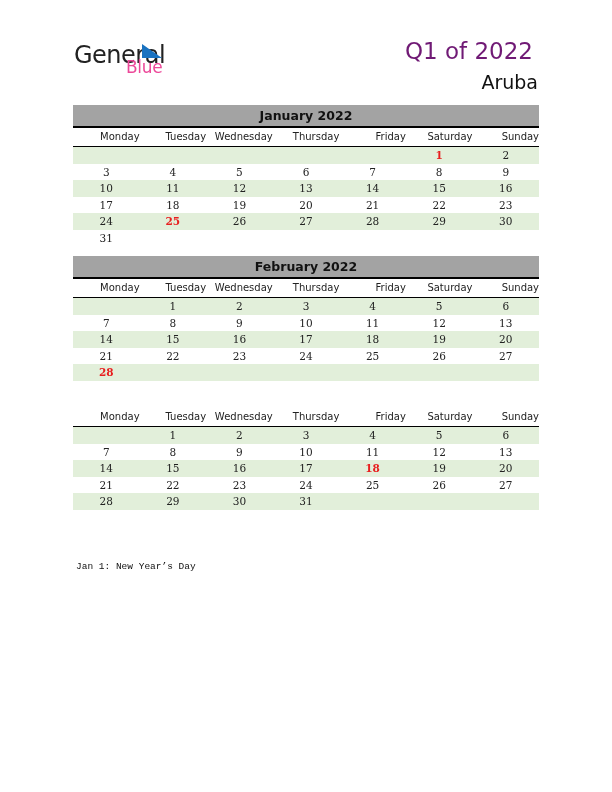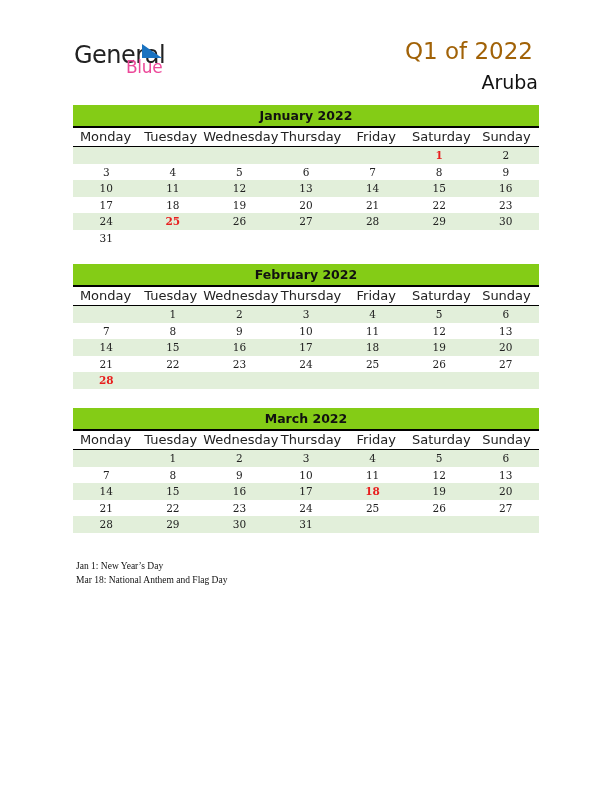--- a/index.html
+++ b/index.html
@@ -1,31 +1,31 @@
 <!DOCTYPE html>
 <html><head>
 <meta charset="utf-8">
 <style>
   html, body { margin:0; padding:0; background:#ffffff; }
   body { width:612px; height:792px; position:relative; overflow:hidden; font-family:"DejaVu Sans", sans-serif; color:#1a1a1a; }
   .logo { position:absolute; left:74px; top:41px; width:100px; height:40px; }
   .logo .general { position:absolute; left:0; top:0; font-size:24px; font-family:"DejaVu Sans", sans-serif; color:#222; letter-spacing:-0.5px; }
   .logo .blue { position:absolute; left:52px; top:16px; font-size:17px; color:#ec4899; font-family:"DejaVu Sans", sans-serif; letter-spacing:-0.3px; }
   .logo .tri { position:absolute; left:68px; top:3px; width:0; height:0; border-left:20px solid #1a72c0; border-top:14px solid transparent; }
-  .title { position:absolute; right:79px; top:38px; font-size:23px; color:#a16207; text-align:left; }
+  .title { position:absolute; right:79px; top:38px; font-size:23px; color:#701a75; text-align:left; }
   .country { position:absolute; right:74px; top:71px; font-size:19px; color:#111; text-align:right; }
   .month { position:absolute; left:73px; width:466px; }
-  .month-header { height:21px; background:#84cc16; text-align:center; font-weight:bold; font-size:12.5px; line-height:21px; color:#111; border-bottom:2px solid #000; }
+  .month-header { height:21px; background:#a3a3a3; text-align:center; font-weight:bold; font-size:12.5px; line-height:21px; color:#111; border-bottom:2px solid #000; }
   .dow-row { display:flex; height:18px; border-bottom:1px solid #000; }
-  .dow { flex:1; text-align:center; font-size:13px; line-height:18px; color:#222; }
+  .dow { flex:1; text-align:right; font-size:10px; line-height:18px; color:#222; }
   .week { display:flex; height:16.6px; }
   .week.shade { background:#e2efda; }
   .day { flex:1; text-align:center; font-family:"DejaVu Serif", serif; font-size:10.5px; line-height:16.6px; color:#222; }
   .day.holiday { color:#e81e1e; font-weight:bold; }
-  .notes { position:absolute; left:76px; top:560px; font-family:Liberation Serif, serif; font-size:9.5px; color:#111; line-height:13.6px; }
+  .notes { position:absolute; left:76px; top:560px; font-family:Liberation Mono, monospace; font-size:9.5px; color:#111; line-height:13.6px; }
 </style>
 </head>
 <body>
 
 <div class="logo">
   <span class="general">General</span>
   <span class="tri"></span>
   <span class="blue">Blue</span>
 </div>
 
@@ -92,21 +92,21 @@
       <div class="week">
         <div class="day">31</div>
         <div class="day"></div>
         <div class="day"></div>
         <div class="day"></div>
         <div class="day"></div>
         <div class="day"></div>
         <div class="day"></div>
       </div>
     </div>
-    <div class="month" style="top: 264px;">
+    <div class="month" style="top: 256px;">
       <div class="month-header">February 2022</div>
       <div class="dow-row">
         <div class="dow">Monday</div>
         <div class="dow">Tuesday</div>
         <div class="dow">Wednesday</div>
         <div class="dow">Thursday</div>
         <div class="dow">Friday</div>
         <div class="dow">Saturday</div>
         <div class="dow">Sunday</div>
       </div>
@@ -150,21 +150,20 @@
         <div class="day holiday">28</div>
         <div class="day"></div>
         <div class="day"></div>
         <div class="day"></div>
         <div class="day"></div>
         <div class="day"></div>
         <div class="day"></div>
       </div>
     </div>
     <div class="month" style="top: 408px;">
-      <div class="month-header">March 2022</div>
       <div class="dow-row">
         <div class="dow">Monday</div>
         <div class="dow">Tuesday</div>
         <div class="dow">Wednesday</div>
         <div class="dow">Thursday</div>
         <div class="dow">Friday</div>
         <div class="dow">Saturday</div>
         <div class="dow">Sunday</div>
       </div>
       <div class="week shade">
@@ -210,14 +209,13 @@
         <div class="day">31</div>
         <div class="day"></div>
         <div class="day"></div>
         <div class="day"></div>
       </div>
     </div>
   </div>
 
 <div class="notes" id="notes">
     <div>Jan 1: New Year’s Day</div>
-    <div>Mar 18: National Anthem and Flag Day</div>
   </div>
 
 </body></html>

